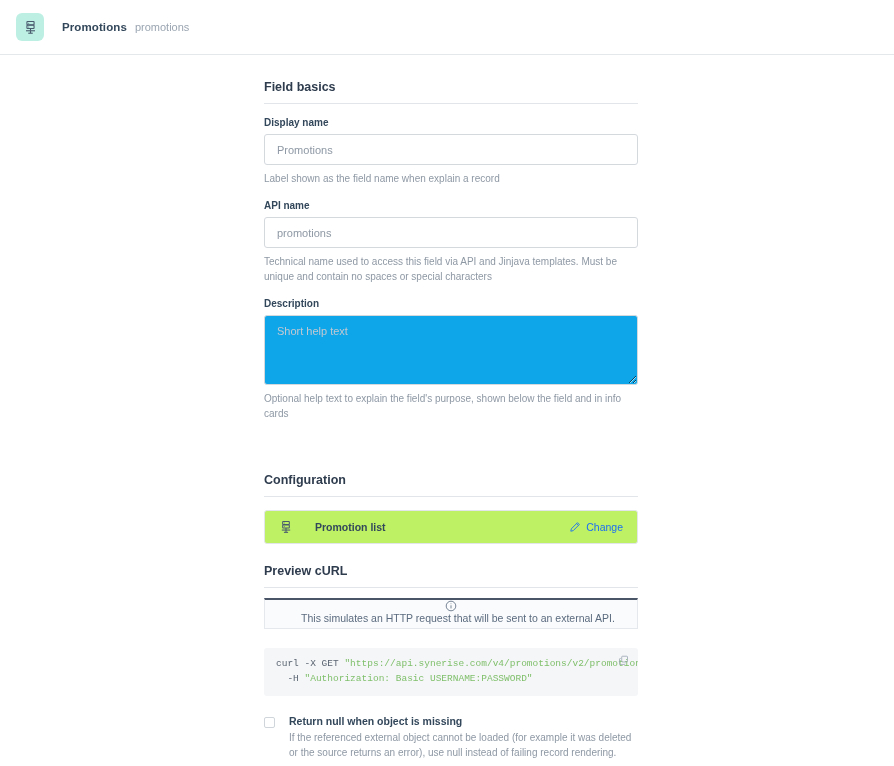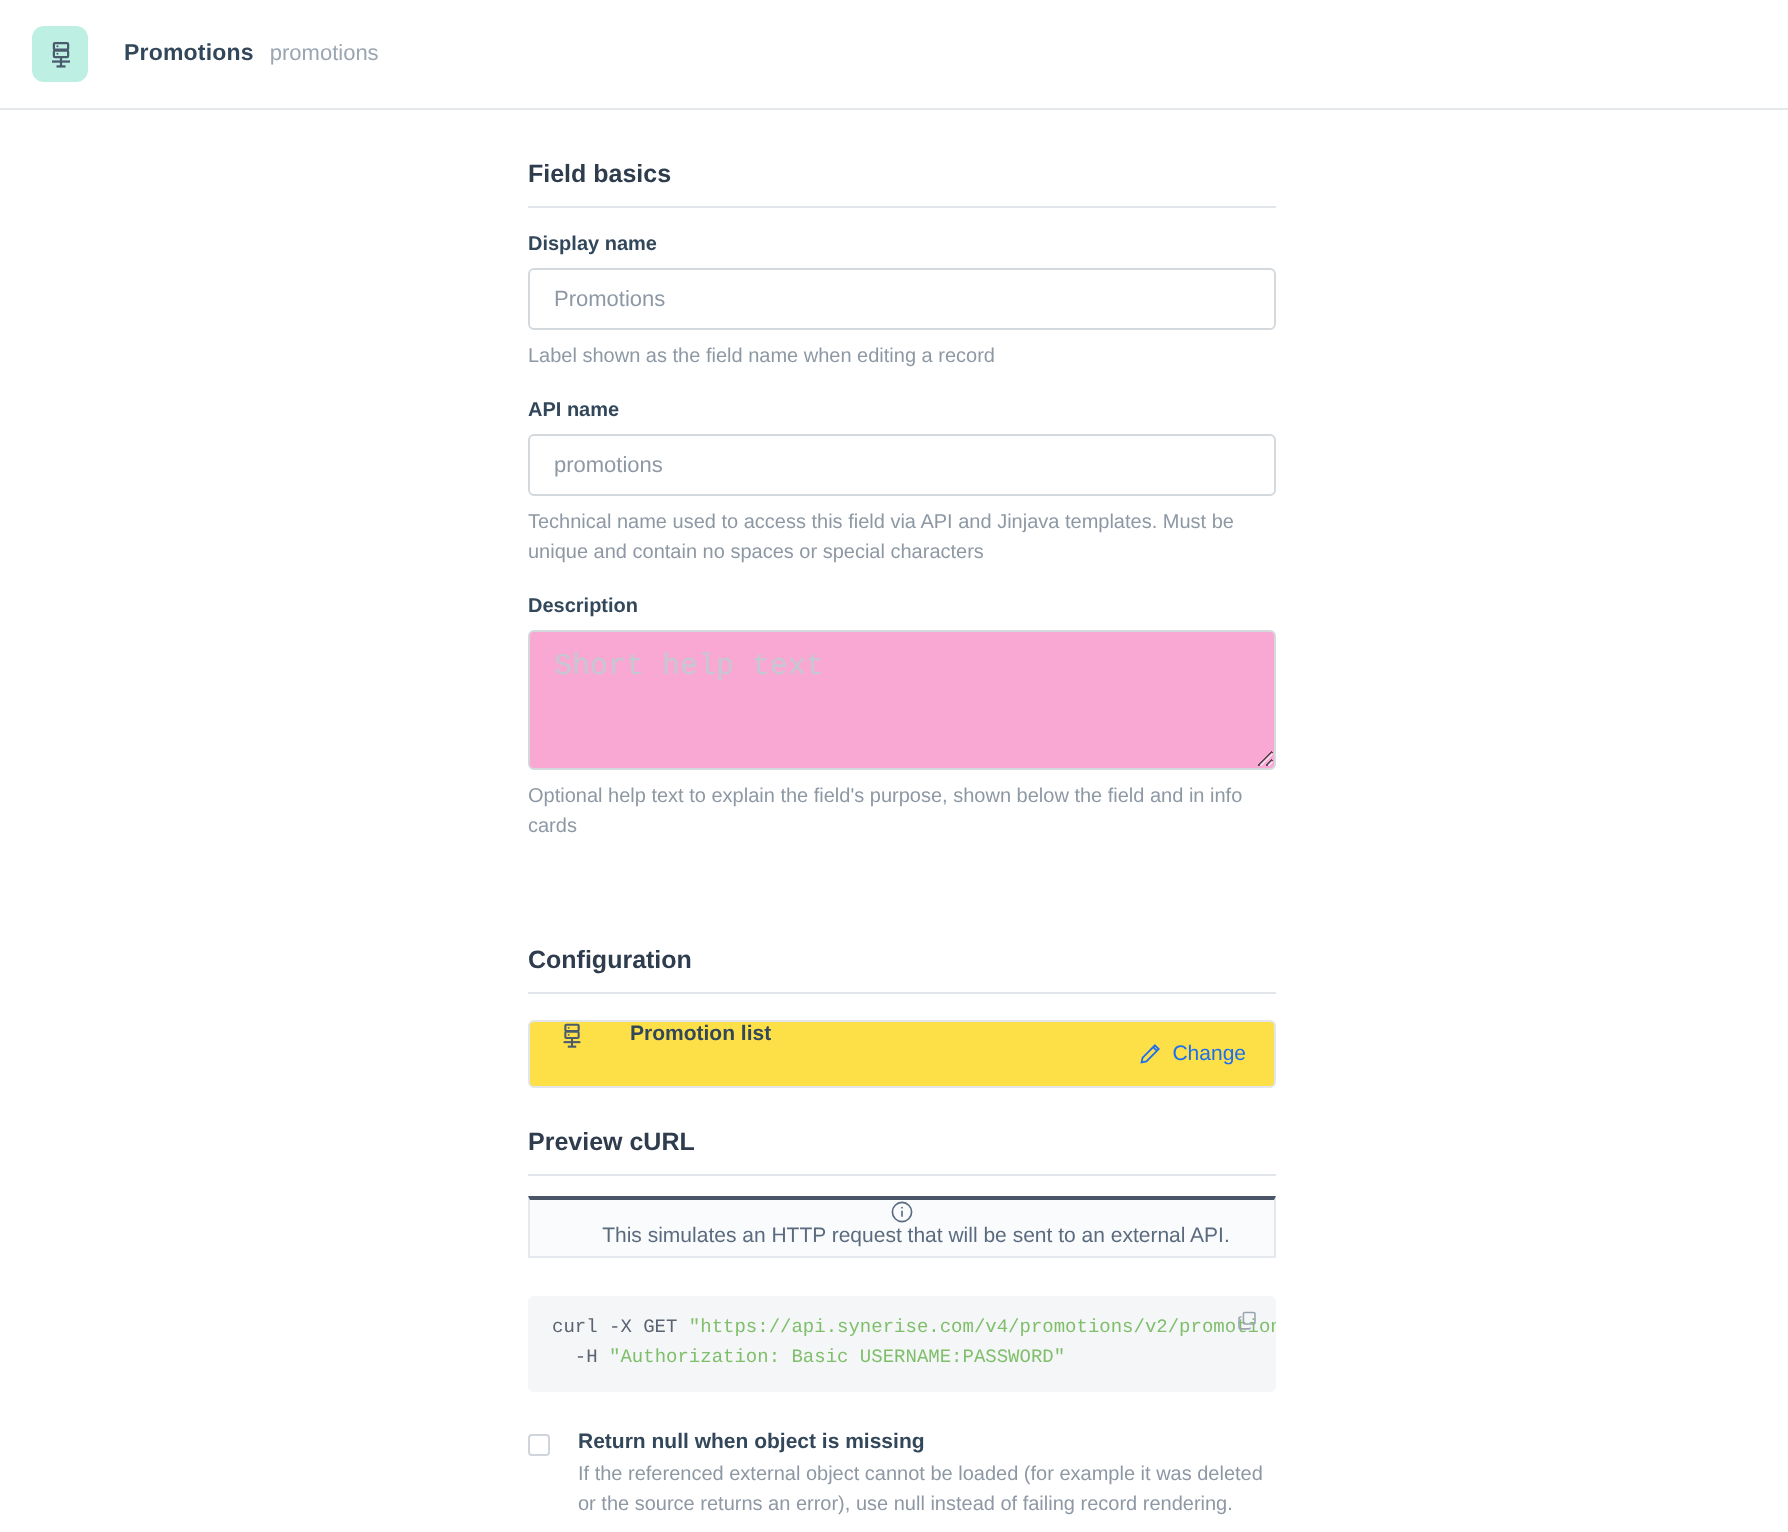--- a/index.html
+++ b/index.html
@@ -50,42 +50,42 @@
     border:1px solid #d4d9de; border-radius:3px;
     background:#fff;
     font-family:"Liberation Sans", sans-serif;
     font-size:11px; color:#8e98a4;
     padding:0 12px;
     outline:none;
   }
   .textarea{
     width:100%; height:70px;
     border:1px solid #d4d9de; border-radius:3px;
-    background:#f9a8d4;
-    font-family:Liberation Mono, monospace;
-    font-size:15px; color:#33475b;
+    background:#0ea5e9;
+    font-family:Liberation Sans, sans-serif;
+    font-size:11px; color:#33475b;
     padding:9px 12px;
     outline:none; resize:vertical;
     display:block;
   }
   .textarea::placeholder{ color:#c3c9d1; }
   .helper{
     font-size:10px; color:#8e98a4; line-height:1.5;
     margin-top:6px; margin-bottom:14px;
   }
 
   .spacer-lg{ height:38px; }
 
   
   .config-card{
     border:1px solid #e2e5e9; border-radius:3px;
     height:34px;
-    display:flex; 
+    display:flex; align-items:center;
     padding:0 14px;
-    background:#fde047;
+    background:#bef264;
     margin-bottom:20px;
   }
   .config-card-label{
     font-size:10.5px; font-weight:bold; color:#33475b;
     margin-left:22px; flex:1;
   }
   .change-link{
     display:flex; align-items:center; gap:5px;
     color:#1b6ef3; font-size:10.5px; font-weight:normal;
     cursor:pointer;
@@ -160,21 +160,21 @@
 
 <div class="page">
   <div class="col">
 
     <div class="section-title">Field basics</div>
     <div class="section-rule"></div>
 
     <div class="field">
       <label class="field-label">Display name</label>
       <input class="input" type="text" value="Promotions" style="">
-      <div class="helper">Label shown as the field name when editing a record</div>
+      <div class="helper">Label shown as the field name when explain a record</div>
     </div>
 
     <div class="field">
       <label class="field-label">API name</label>
       <input class="input" type="text" value="promotions" style="">
       <div class="helper">Technical name used to access this field via API and Jinjava templates. Must be unique and contain no spaces or special characters</div>
     </div>
 
     <div class="field">
       <label class="field-label">Description</label>

